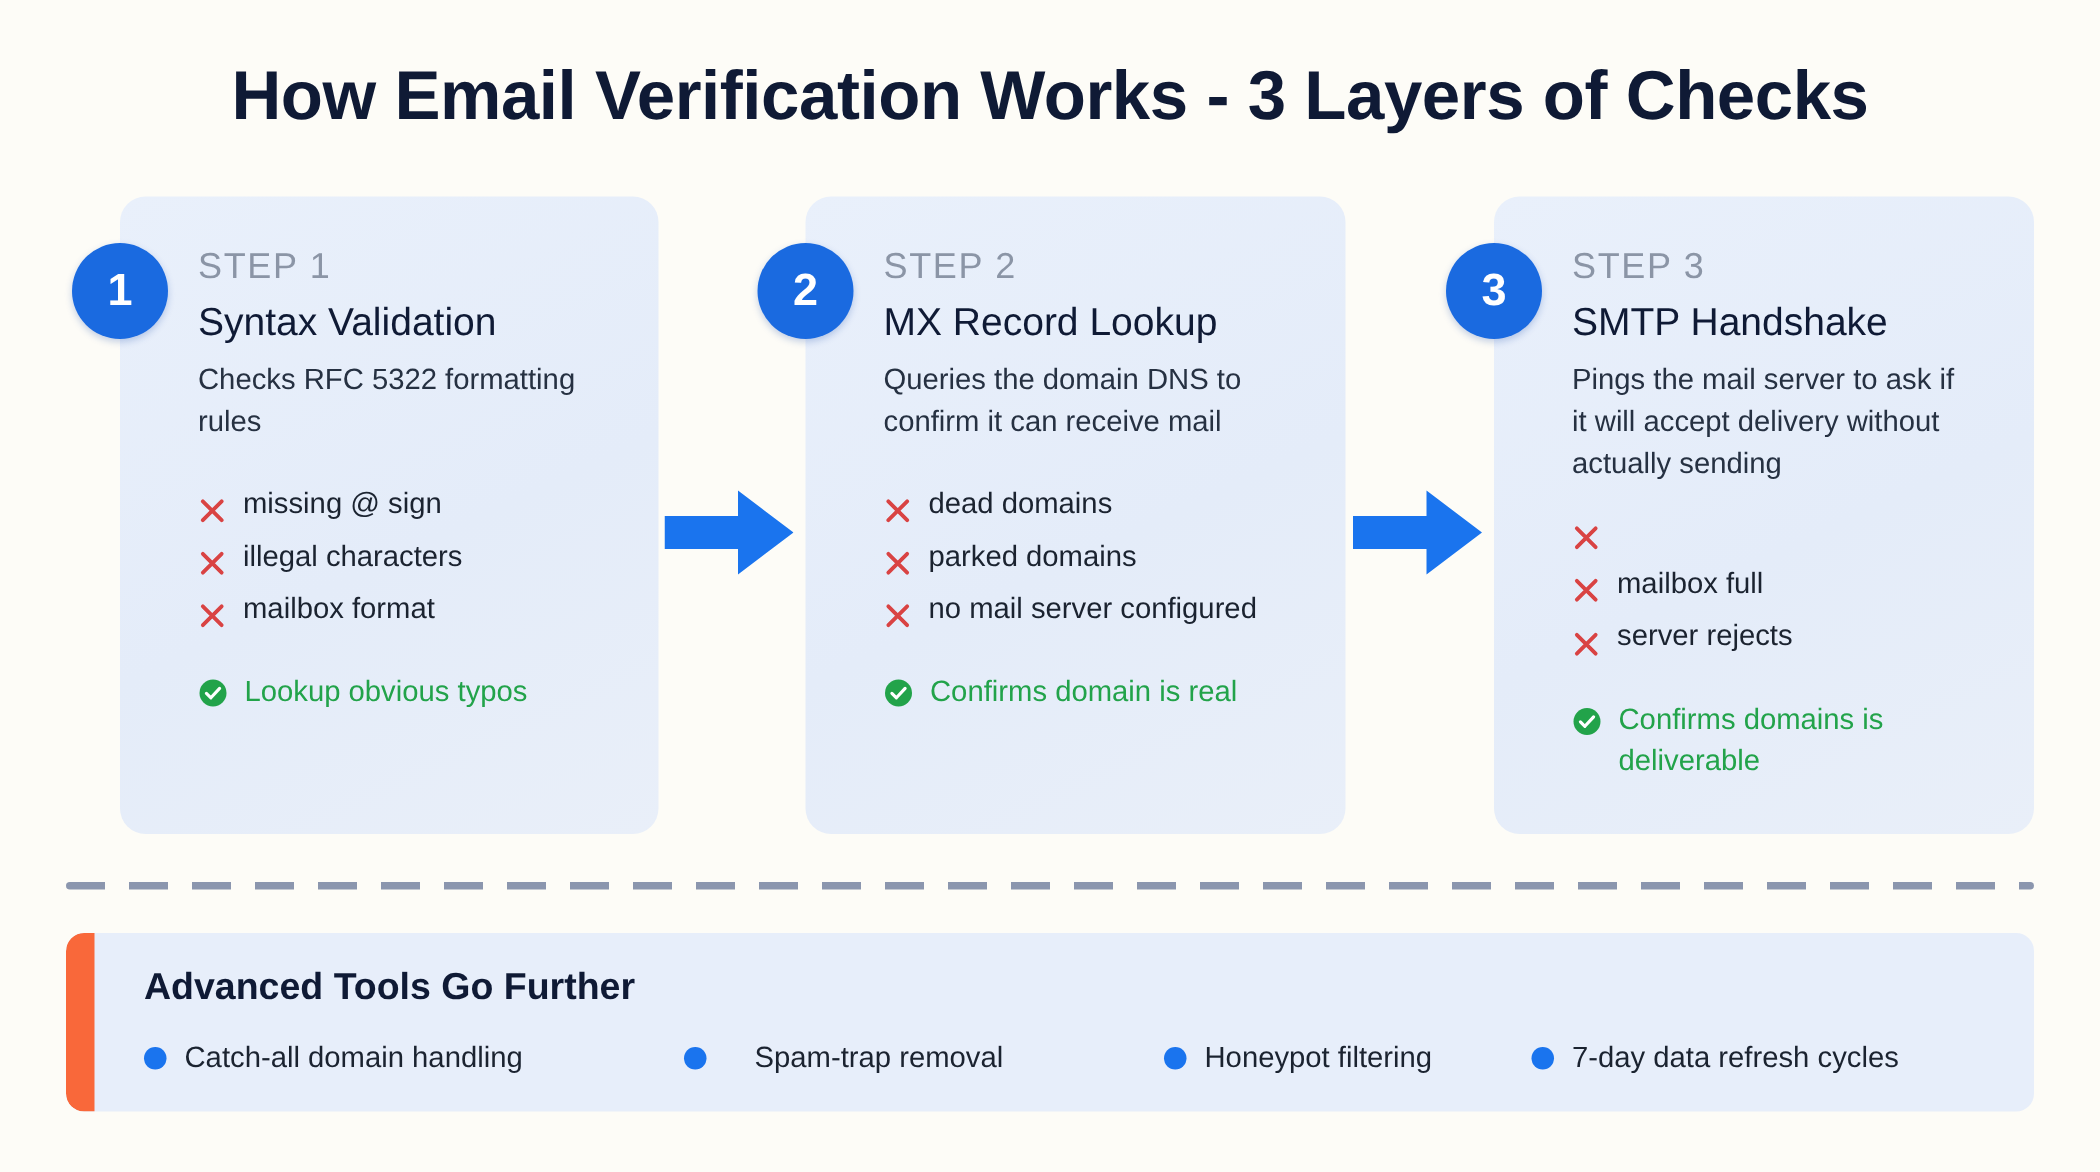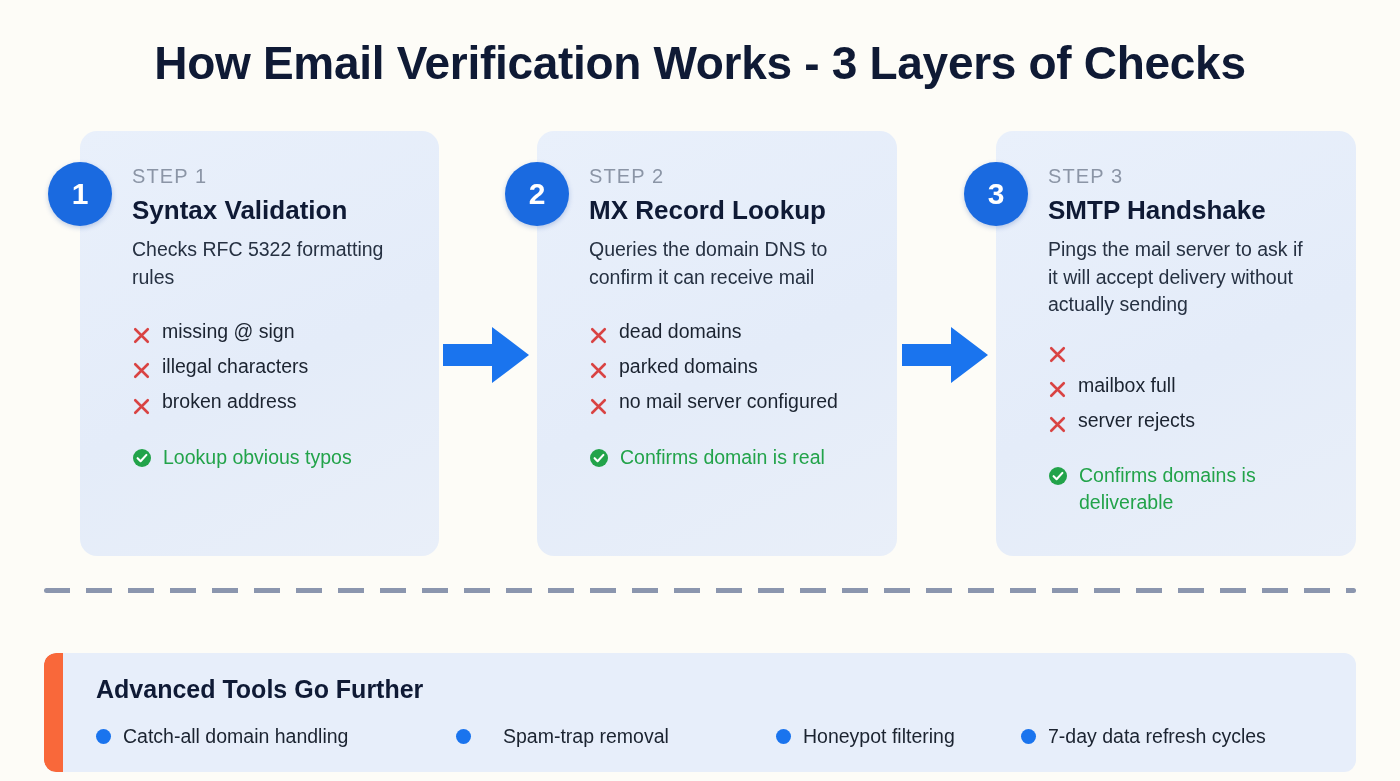--- a/index.html
+++ b/index.html
@@ -36,25 +36,25 @@
     background:#1a6ae0;
     color:#ffffff; font-size:30px; font-weight:bold;
     display:flex; align-items:center; justify-content:center;
     box-shadow:0 2px 5px rgba(20,70,170,.25);
     z-index:4;
   }
 
   .card-body { position:absolute; left:52px; top:34px; right:14px; }
 
   .step-label {
-    font-size:20px; color:#8b95a6; letter-spacing:1.1px;
+    font-size:24px; color:#8b95a6; letter-spacing:1.1px;
     font-weight:400; line-height:1.1;
   }
   .card-title {
-    font-size:26px; font-weight:bold; color:#0f1a35;
+    font-size:26px; font-weight:normal; color:#0f1a35;
     margin-top:9px; line-height:1.15; white-space:nowrap;
   }
   .card-desc {
     font-size:19.5px; color:#263142; line-height:1.42;
     margin-top:10px; max-width:258px;
   }
   #card-2 .card-desc, #card-3 .card-desc { max-width:268px; }
 
   .fail-list { margin-top:26px; }
   #card-3 .fail-list { margin-top:22px; }
@@ -82,21 +82,21 @@
   
   .divider {
     position:absolute; left:44px; top:588px; width:1312px; height:5px;
     background-image:repeating-linear-gradient(
       to right,#8b96ae 0px,#8b96ae 26px,transparent 26px,transparent 42px);
     border-radius:3px;
   }
 
   
   .banner {
-    position:absolute; left:44px; top:653px; width:1312px; height:119px;
+    position:absolute; left:44px; top:622px; width:1312px; height:119px;
     background:#e7eefa; border-radius:12px; overflow:hidden;
   }
   .banner-accent {
     position:absolute; left:0; top:0; width:19px; height:119px;
     background:#f9683a; border-radius:12px 0 0 12px;
   }
   .banner-title {
     position:absolute; left:52px; top:22px;
     font-size:25px; font-weight:bold; color:#0f1a35;
   }
@@ -139,21 +139,21 @@
         <div class="fail-item">
           <svg class="x-icon" viewBox="0 0 20 20">
               <path d="M3.4 3.4 L16.6 16.6 M16.6 3.4 L3.4 16.6" stroke="#d94343" stroke-width="2.7" stroke-linecap="round"></path>
             </svg>
           <span>illegal characters</span>
         </div>
         <div class="fail-item">
           <svg class="x-icon" viewBox="0 0 20 20">
               <path d="M3.4 3.4 L16.6 16.6 M16.6 3.4 L3.4 16.6" stroke="#d94343" stroke-width="2.7" stroke-linecap="round"></path>
             </svg>
-          <span>broken address</span>
+          <span>mailbox format</span>
         </div>
       </div>
       <div class="ok-row">
         <svg class="check-icon" viewBox="0 0 20 20">
             <circle cx="10" cy="10" r="9" fill="#22a34a"></circle>
             <path d="M5.6 10.2 L8.6 13.2 L14.4 6.9" stroke="#ffffff" stroke-width="2.1" fill="none" stroke-linecap="round" stroke-linejoin="round"></path>
           </svg>
         <span>Lookup obvious typos</span>
       </div>
     </div>

